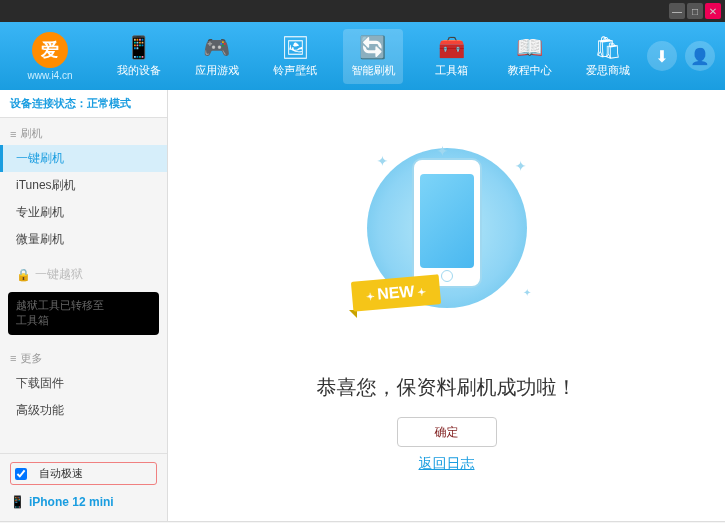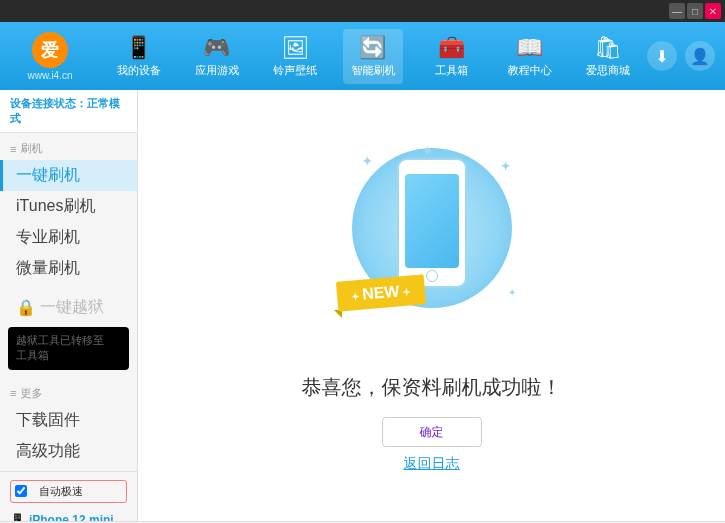--- a/index.html
+++ b/index.html
@@ -69,21 +69,21 @@
     }
 
     
     .main {
       display: flex;
       height: 431px;
     }
 
     
     .sidebar {
-      width: 138px;
+      width: 168px;
       background: #f5f5f5;
       border-right: 1px solid #ddd;
       display: flex; flex-direction: column;
       overflow-y: auto;
     }
     .status-bar {
       padding: 6px 10px;
       font-size: 11px;
       color: #666;
       border-bottom: 1px solid #e0e0e0;
@@ -92,21 +92,21 @@
     .status-bar span { color: #1a9de0; font-weight: bold; }
 
     .sidebar-group { padding: 4px 0; }
     .sidebar-group-header {
       padding: 4px 10px;
       font-size: 11px; color: #999;
       display: flex; align-items: center; gap: 4px;
     }
     .sidebar-item {
       padding: 5px 16px;
-      font-size: 16px; color: #444;
+      font-size: 12px; color: #444;
       cursor: pointer;
     }
     .sidebar-item.active {
       background: #d6eefa;
       color: #1a9de0;
       border-left: 3px solid #1a9de0;
       padding-left: 13px;
     }
     .sidebar-item.disabled { color: #bbb; cursor: default; }
 
@@ -244,21 +244,21 @@
     .success-text {
       font-size: 20px; color: #333;
       margin-bottom: 16px;
     }
 
     .btn-confirm {
       width: 100px; height: 30px;
       background: white;
       border: 1px solid #ccc;
       border-radius: 4px;
-      font-size: 12px; color: #6d28d9;
+      font-size: 12px; color: #7f1d1d;
       cursor: pointer;
       margin-bottom: 8px;
       display: flex; align-items: center; justify-content: center;
     }
 
     .link-back {
       font-size: 14px; color: #1a9de0; cursor: pointer;
       text-decoration: underline;
     }
   </style>

